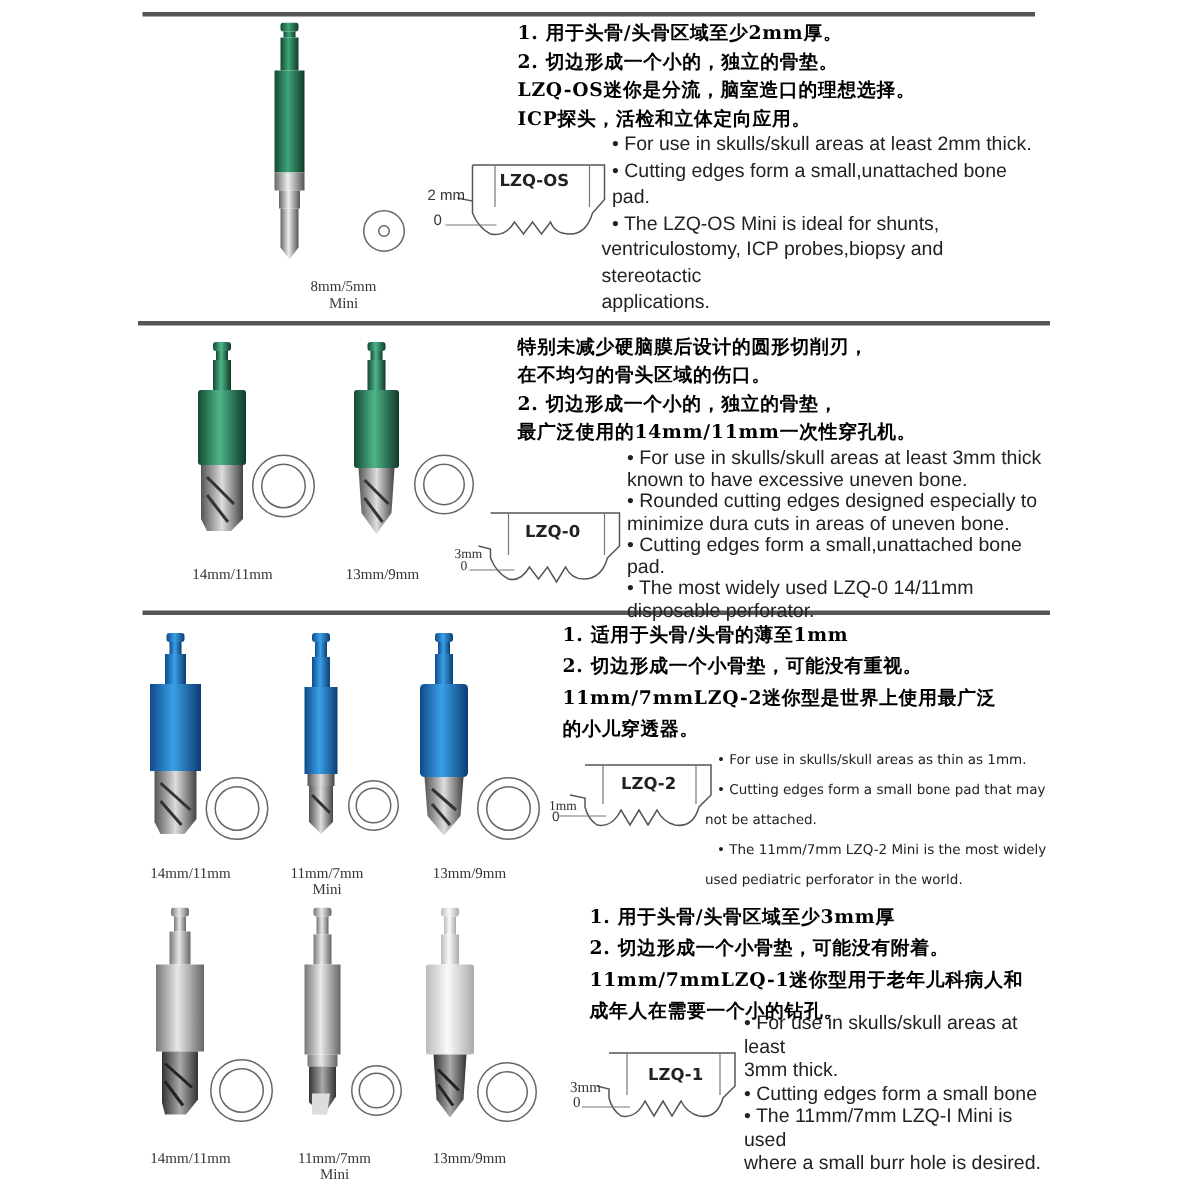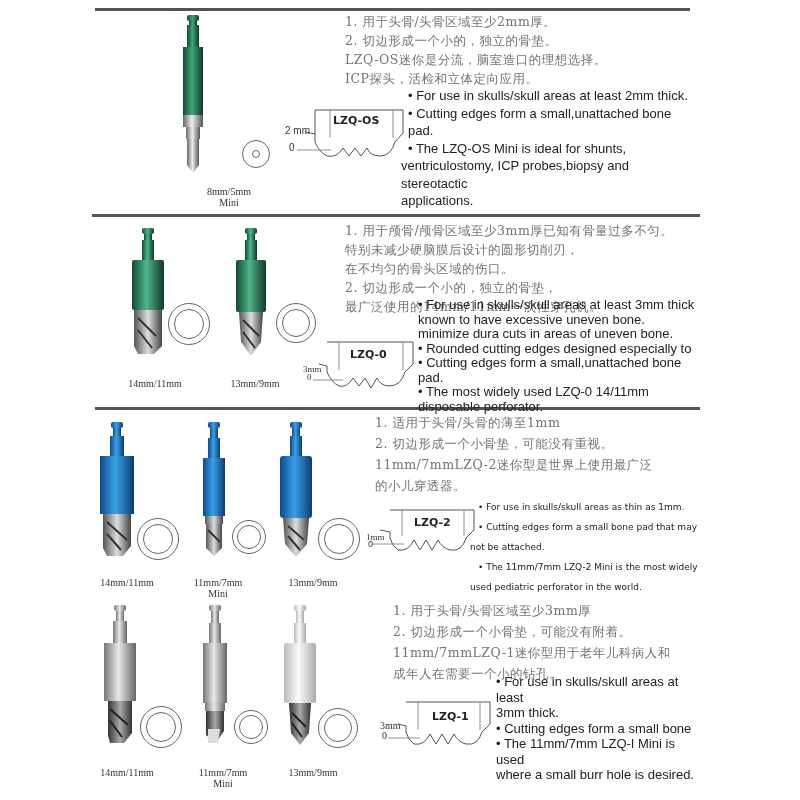--- a/index.html
+++ b/index.html
@@ -1,19 +1,19 @@
 <!DOCTYPE html>
 <html><head>
 <meta charset="utf-8">
 <style>
   html,body{margin:0;padding:0;background:#fff;}
   body{width:800px;height:800px;position:relative;overflow:hidden;font-family:"Liberation Sans",sans-serif;color:#222;}
   .abs{position:absolute;}
   .sep{position:absolute;height:3px;background:#555;}
-  .cn{position:absolute;font-family:"DejaVu Serif",serif;font-size:12.5px;line-height:19px;color:#737373;white-space:nowrap;letter-spacing:0.5px;}
+  .cn{position:absolute;font-family:"DejaVu Serif",serif;font-size:12.5px;line-height:19px;color:#000000;white-space:nowrap;letter-spacing:0.5px;font-weight:bold;}
   .en{position:absolute;font-family:"Liberation Sans",sans-serif;font-size:13px;line-height:15px;color:#222;}
   .en p{margin:0;}
   .lbl{position:absolute;font-family:"Liberation Serif",serif;font-size:10px;color:#333;text-align:center;line-height:11px;white-space:nowrap;}
   .ring{position:absolute;border-radius:50%;border:1.5px solid #666;box-sizing:border-box;}
   .ring::after{content:"";position:absolute;border-radius:50%;border:1.5px solid #666;box-sizing:border-box;}
   .ring.r1::after{left:5px;top:5px;right:5px;bottom:5px;}
   .ring.r2::after{left:4px;top:4px;right:4px;bottom:4px;}
   .ring.r3::after{left:9px;top:9px;right:9px;bottom:9px;}
   .diag{position:absolute;}
   .dlabel{font-family:"DejaVu Sans",sans-serif;font-weight:bold;font-size:11px;}
@@ -111,31 +111,30 @@
     <rect x="12" y="12" width="12" height="20" fill="url(#g2)"></rect>
     <rect x="3" y="32" width="30" height="52" rx="2" fill="url(#g2)"></rect>
     <path d="M6 84 L30 84 L28 114 L18 128 L8 114 Z" fill="url(#s2)"></path>
     <path d="M10 92 L26 108 M10 104 L22 120" stroke="#333" stroke-width="2"></path>
   </svg>
   <div class="ring r1" style="left:276px;top:303px;width:40px;height:40px;"></div>
   <div class="lbl" style="left:120px;top:378px;width:70px;">14mm/11mm</div>
   <div class="lbl" style="left:225px;top:378px;width:60px;">13mm/9mm</div>
 
   <div class="cn" style="left:345px;top:221px;">
-    <div>1. 用于颅骨/颅骨区域至少3mm厚已知有骨量过多不匀。</div>
     <div>特别未减少硬脑膜后设计的圆形切削刃，</div>
     <div>在不均匀的骨头区域的伤口。</div>
     <div>2. 切边形成一个小的，独立的骨垫，</div>
     <div>最广泛使用的14mm/11mm一次性穿孔机。</div>
   </div>
   <div class="en" style="left:418px;top:298px;width:290px;line-height:14.5px;">
     <p>• For use in skulls/skull areas at least 3mm thick</p>
     <p>known to have excessive uneven bone.</p>
+    <p>• Rounded cutting edges designed especially to</p>
     <p>minimize dura cuts in areas of uneven bone.</p>
-    <p>• Rounded cutting edges designed especially to</p>
     <p>• Cutting edges form a small,unattached bone pad.</p>
     <p> • The most widely used LZQ-0 14/11mm</p>
     <p>disposable perforator.</p>
   </div>
   <div class="diag" style="left:305px;top:340px;width:115px;height:60px;">
     <svg width="115" height="60" viewBox="0 0 115 60">
       <path d="M22 2 L108 2 L108 24 L100 32 Q96 46 84 46 Q76 46 72 38 L66 48 L60 38 L54 46 L48 38 Q42 48 34 46 Q26 42 22 32 L22 26 L14 24" fill="none" stroke="#555" stroke-width="1"></path>
       <line x1="34" y1="2" x2="34" y2="30" stroke="#777" stroke-width="0.8"></line>
       <line x1="98" y1="2" x2="98" y2="30" stroke="#777" stroke-width="0.8"></line>
       <line x1="8" y1="40" x2="38" y2="40" stroke="#777" stroke-width="0.8"></line>

